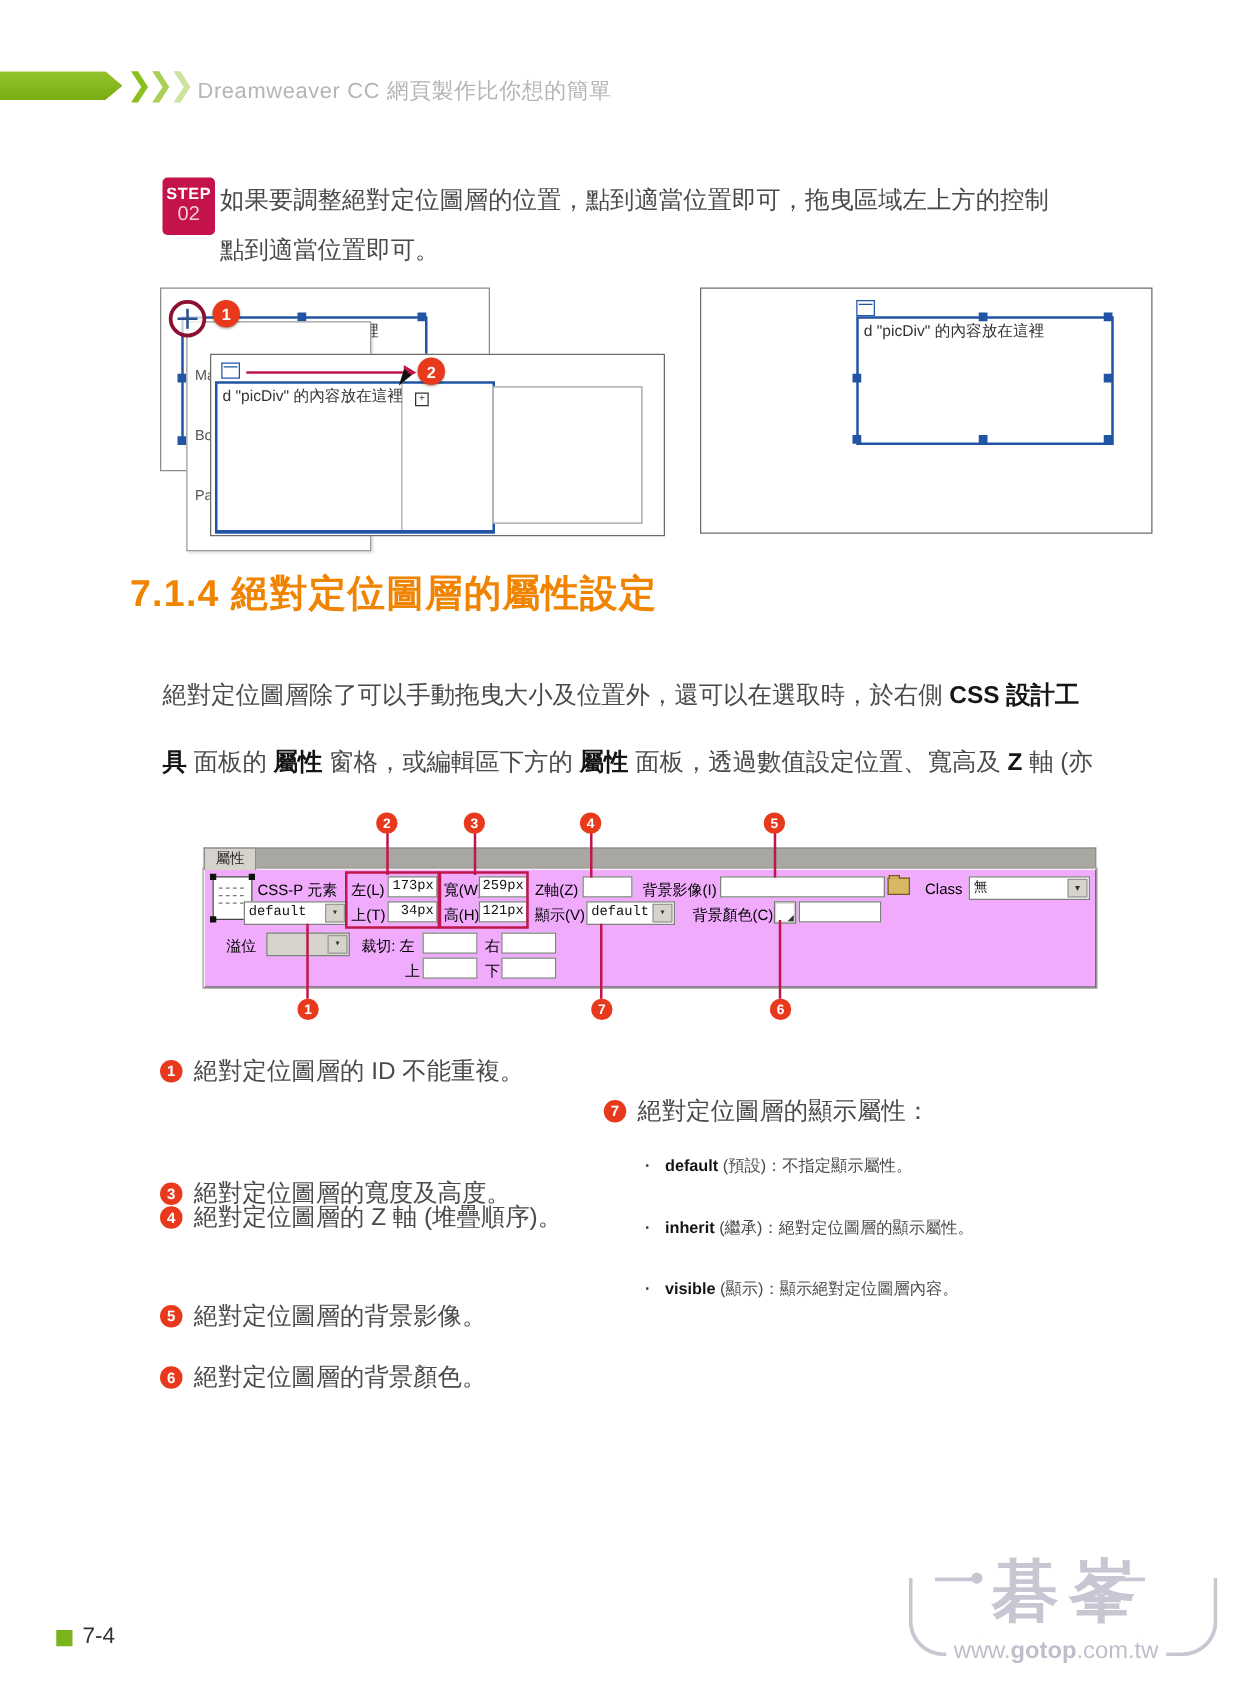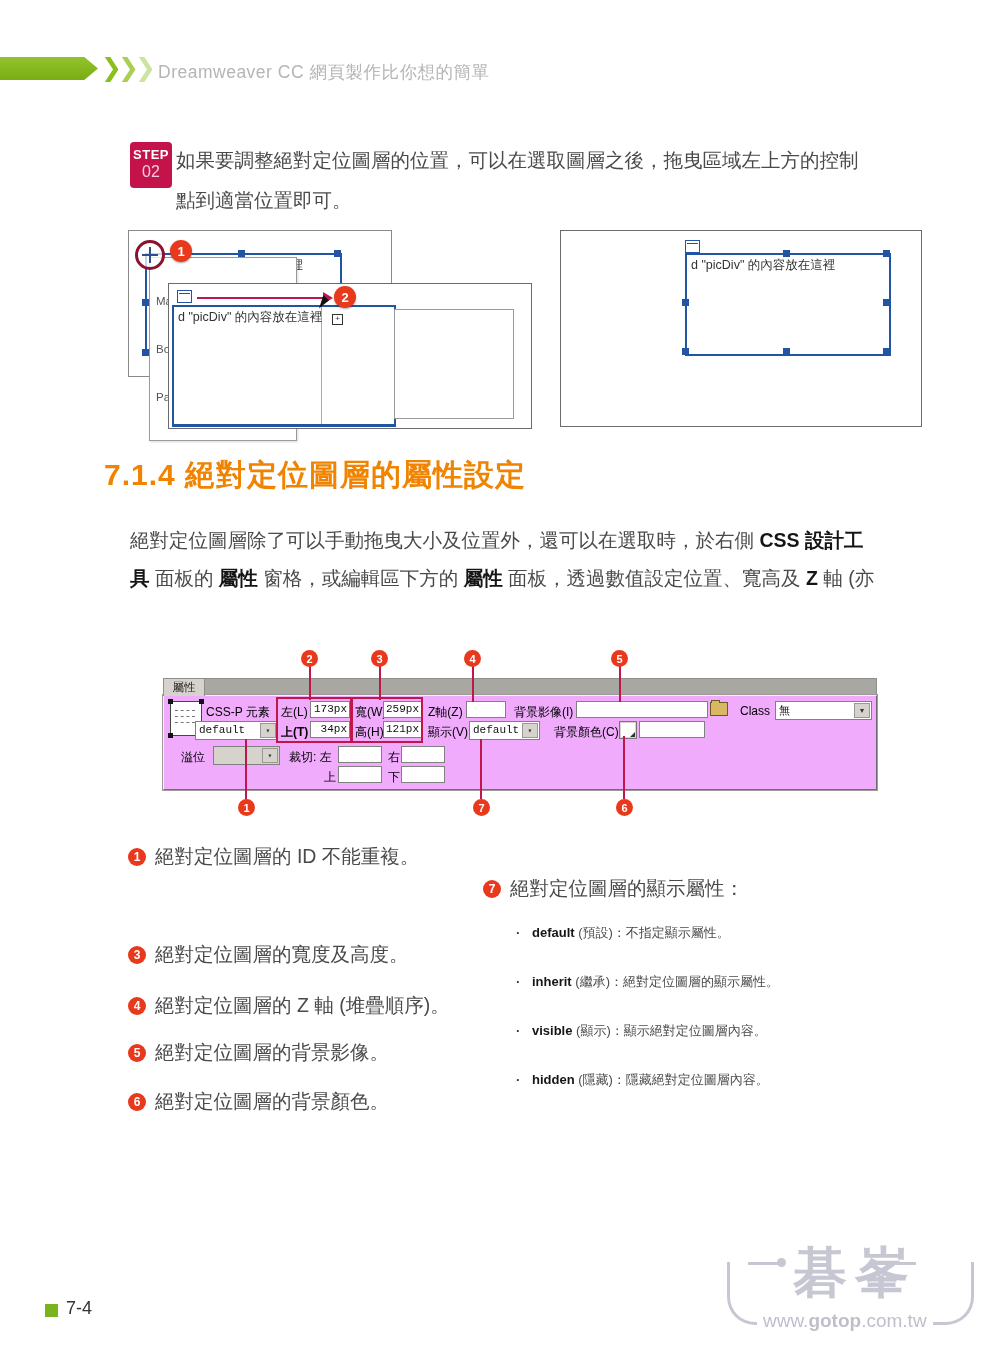--- a/index.html
+++ b/index.html
@@ -42,21 +42,21 @@
   .cursor{position:absolute;width:0;height:0;border-left:7px solid #111;
           border-top:3px solid transparent;border-bottom:11px solid transparent;transform:rotate(18deg);z-index:7;}
   .plusbox{position:absolute;width:9px;height:9px;border:1px solid #333;background:#fff;
            font-size:8px;line-height:8px;text-align:center;color:#333;z-index:7;}
   .plusbox::before{content:"+";}
   .grayline{position:absolute;background:#a8a8a8;}
   
   .h1{position:absolute;left:104px;top:455px;font-size:30px;font-weight:bold;color:#f08300;letter-spacing:1px;white-space:nowrap;}
   
   .para{position:absolute;left:130px;top:521px;font-size:19.5px;color:#4a4a4a;line-height:38px;}
-  .para>div{white-space:nowrap;}
+  .para>div{white-space:nowrap;margin-top:16px;}
   .seg-b{font-weight:bold;color:#151515;}
   
   .panelstrip{position:absolute;left:163px;top:678px;width:712px;height:17px;background:#a9a7a2;border:1px solid #8e8e8e;border-bottom:none;}
   .paneltab{position:absolute;left:163px;top:678px;width:40px;height:17px;background:#d6d3cc;border:1px solid #8e8e8e;
             border-bottom:none;font-size:11.5px;color:#222;text-align:center;line-height:17px;z-index:2;}
   .panelbody{position:absolute;left:163px;top:695px;width:712px;height:93px;background:#f0abfc;
              border:1px solid;border-color:#f4f3f0 #6e6e6e #6e6e6e #f4f3f0;box-shadow:0 0 0 1px #9c9a95;}
   .plabel{position:absolute;font-size:12px;color:#000;white-space:nowrap;}
   .pinput{position:absolute;height:15px;background:#fff;border:1px solid #808080;
           font-family:"Liberation Mono","DejaVu Sans Mono",monospace;font-size:11px;color:#111;
@@ -108,21 +108,21 @@
   <span class="chev" style="left:101px;color:#8bbf1e;">❯</span>
   <span class="chev" style="left:118px;color:#a9cf57;">❯</span>
   <span class="chev" style="left:135px;color:#cde3a0;">❯</span>
   <div class="htitle">Dreamweaver CC 網頁製作比你想的簡單</div>
 
   <div class="stepbadge">
     <div class="stepword">STEP</div>
     <div class="stepnum">02</div>
   </div>
   <div class="steptext">
-    <div>如果要調整絕對定位圖層的位置，可以在選取圖層之後，拖曳區域左上方的控制</div>
+    <div>如果要調整絕對定位圖層的位置，點到適當位置即可，拖曳區域左上方的控制</div>
     <div>點到適當位置即可。</div>
   </div>
 
   <div class="frame" style="left:128px;top:230px;width:262px;height:145px;z-index:1;">
     <div class="bluebox" style="left:16px;top:22px;width:193px;height:99px;"></div>
     <span class="figtext" style="left:124px;top:26px;">放在這裡</span>
     <div class="h7" style="left:109px;top:19px;"></div>
     <div class="h7" style="left:205px;top:19px;"></div>
     <div class="h7" style="left:13px;top:68px;"></div>
     <div class="h7" style="left:13px;top:118px;"></div>
@@ -192,21 +192,21 @@
       <span class="hd" style="left:-3px;bottom:-3px;"></span>
         <span class="hd" style="right:-3px;bottom:-3px;"></span>
     </div>
     <span class="plabel" style="left:42px;top:8px;">CSS-P 元素</span>
     <div class="pcombo" style="left:31px;top:25px;width:78px;">
       <span>default</span><span class="arr"></span>
     </div>
 
     <span class="plabel" style="left:117px;top:8px;">左(L)</span>
     <div class="pinput" style="left:146px;top:5px;width:34px;">173px</div>
-    <span class="plabel" style="left:117px;top:28px;font-weight:bold;">上(T)</span>
+    <span class="plabel" style="left:117px;top:28px;">上(T)</span>
     <div class="pinput" style="left:146px;top:25px;width:34px;">34px</div>
 
     <span class="plabel" style="left:191px;top:8px;">寬(W)</span>
     <div class="pinput" style="left:219px;top:5px;width:33px;">259px</div>
     <span class="plabel" style="left:191px;top:28px;">高(H)</span>
     <div class="pinput" style="left:219px;top:25px;width:33px;">121px</div>
 
     <span class="plabel" style="left:264px;top:8px;">Z軸(Z)</span>
     <div class="pinput" style="left:302px;top:5px;width:34px;"></div>
     <span class="plabel" style="left:264px;top:28px;">顯示(V)</span>
@@ -249,44 +249,41 @@
   <div class="co-sm" style="left:238px;top:799px;">1</div>
   <div class="co-sm" style="left:473px;top:799px;">7</div>
   <div class="co-sm" style="left:616px;top:799px;">6</div>
 
   <div class="li" style="left:128px;top:843px;">
     <span class="num">1</span><span>絕對定位圖層的 ID 不能重複。</span>
   </div>
   <div class="li" style="left:128px;top:941px;">
     <span class="num">3</span><span>絕對定位圖層的寬度及高度。</span>
   </div>
-  <div class="li" style="left:128px;top:992px;text-align:right;">
+  <div class="li" style="left:128px;top:960px;text-align:right;">
     <span class="num">4</span><span>絕對定位圖層的 Z 軸 (堆疊順序)。</span>
   </div>
   <div class="li" style="left:128px;top:1039px;">
     <span class="num">5</span><span>絕對定位圖層的背景影像。</span>
   </div>
   <div class="li" style="left:128px;top:1088px;">
     <span class="num">6</span><span>絕對定位圖層的背景顏色。</span>
   </div>
 
   <div class="li" style="left:483px;top:875px;">
     <span class="num">7</span><span>絕對定位圖層的顯示屬性：</span>
   </div>
   <div class="subli" style="left:516px;top:924px;">
     <span class="kw">default</span><span> (預設)：不指定顯示屬性。</span>
   </div>
   <div class="subli" style="left:516px;top:973px;">
     <span class="kw">inherit</span><span> (繼承)：絕對定位圖層的顯示屬性。</span>
   </div>
   <div class="subli" style="left:516px;top:1022px;">
     <span class="kw">visible</span><span> (顯示)：顯示絕對定位圖層內容。</span>
-  </div>
-  <div class="subli" style="left:516px;top:1071px;">
-    <span class="kw">hidden</span><span> (隱藏)：隱藏絕對定位圖層內容。</span>
   </div>
 
   <div class="fsq"></div>
   <div class="fpage">7-4</div>
 
   <div class="wmcurveL wm"></div>
   <div class="wmlineL wm"></div>
   <div class="wmdot"></div>
   <div class="wmlogo">碁峯</div>
   <div class="wmlineR wm"></div>

